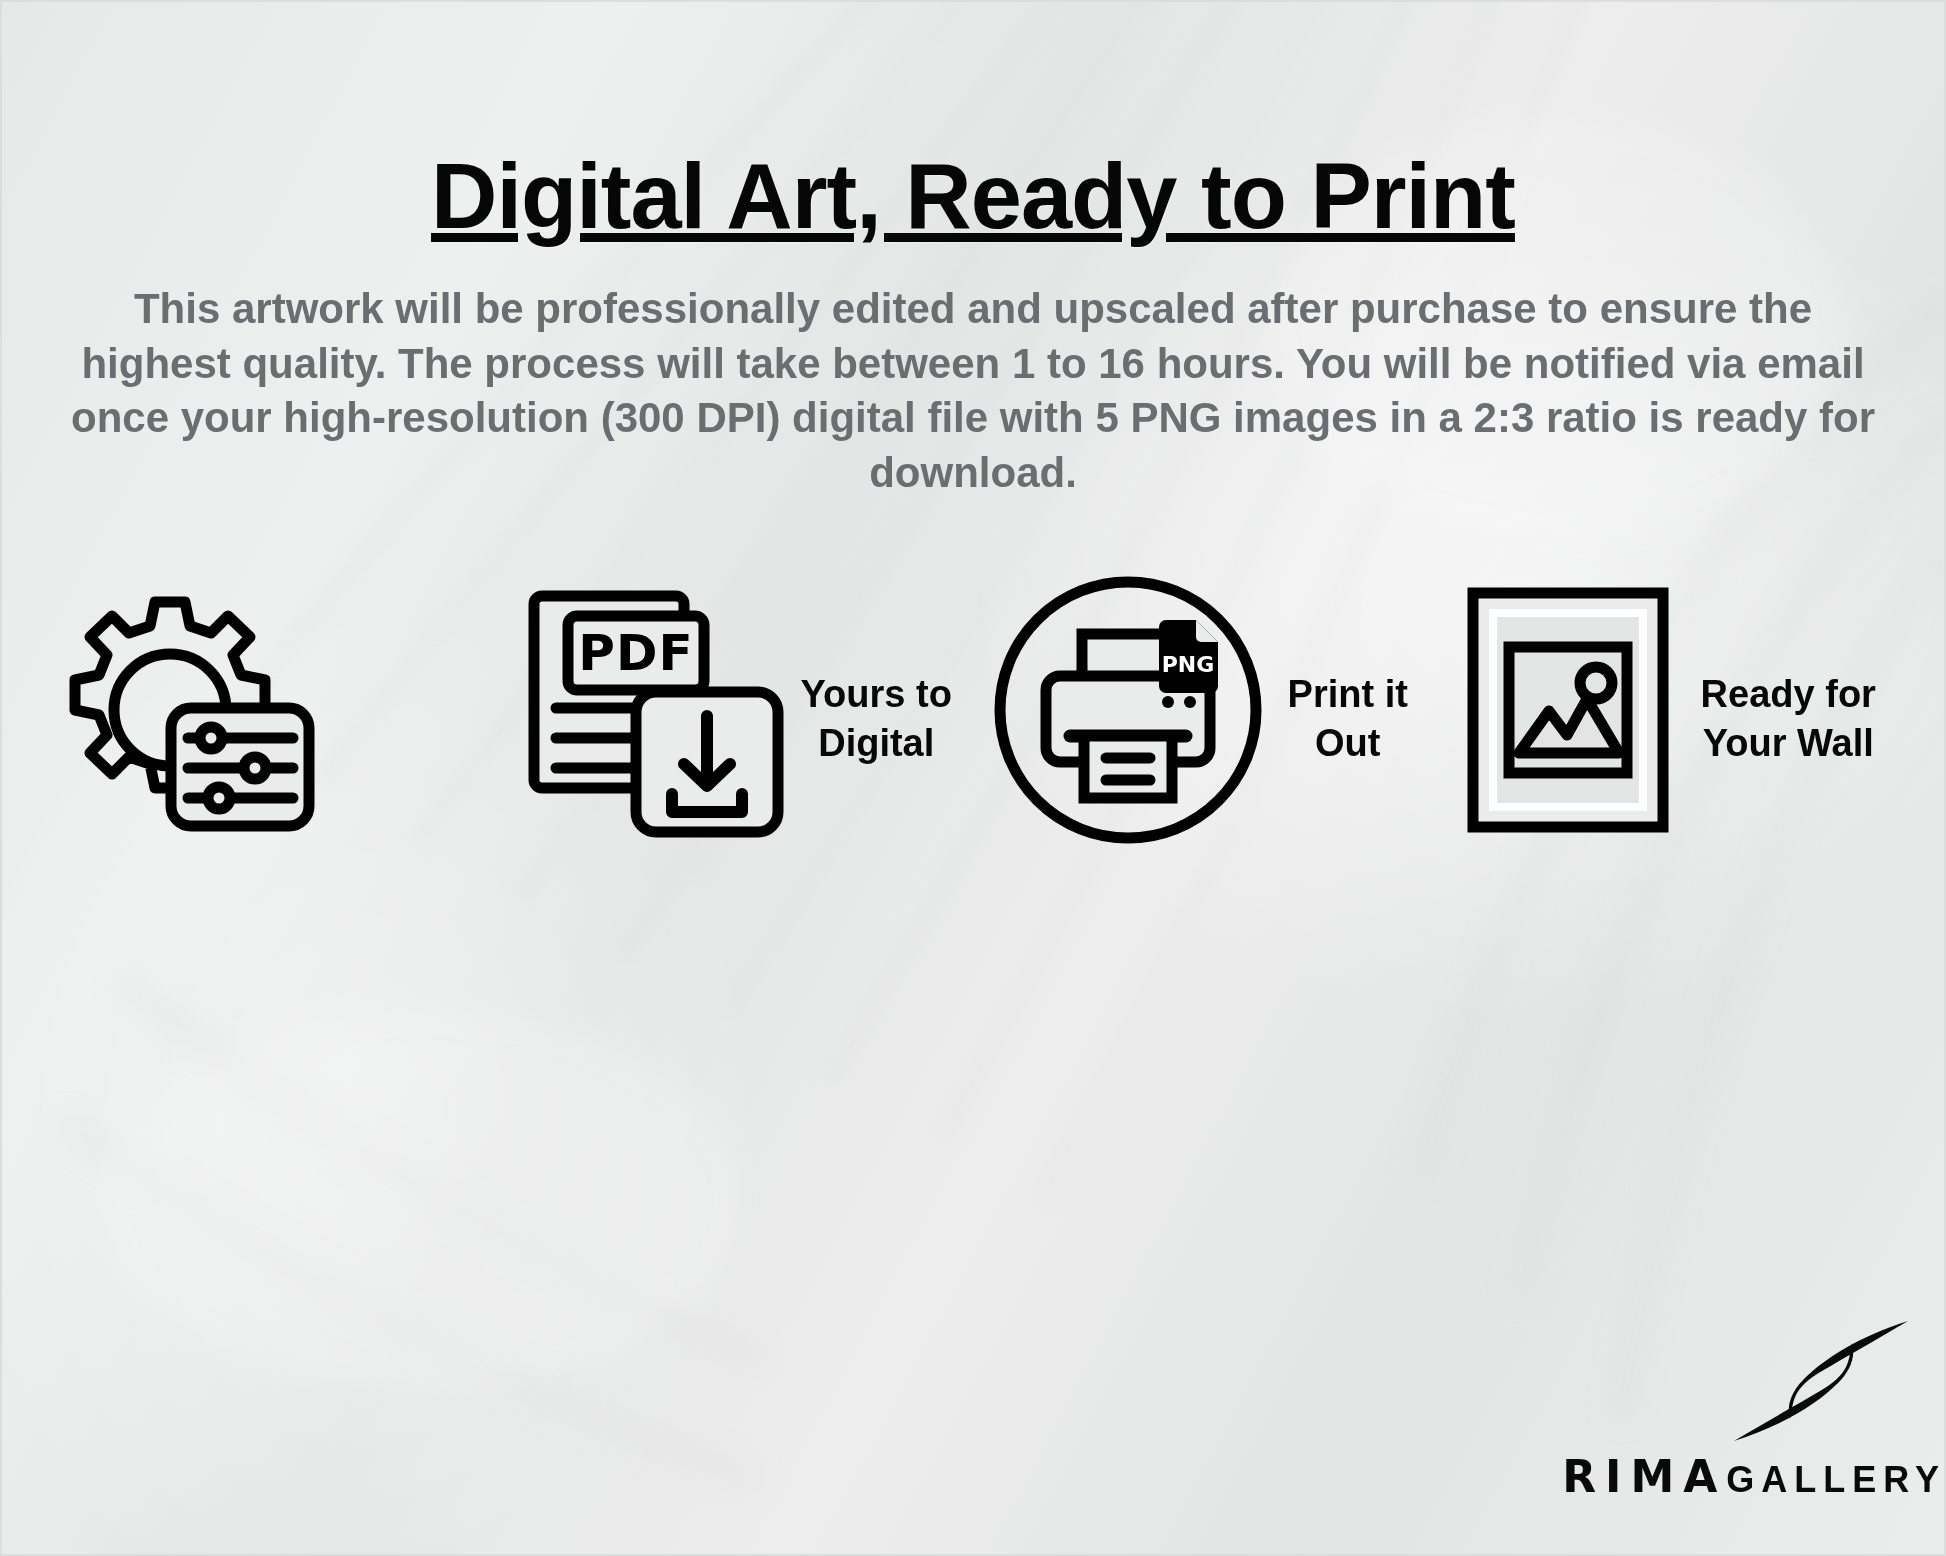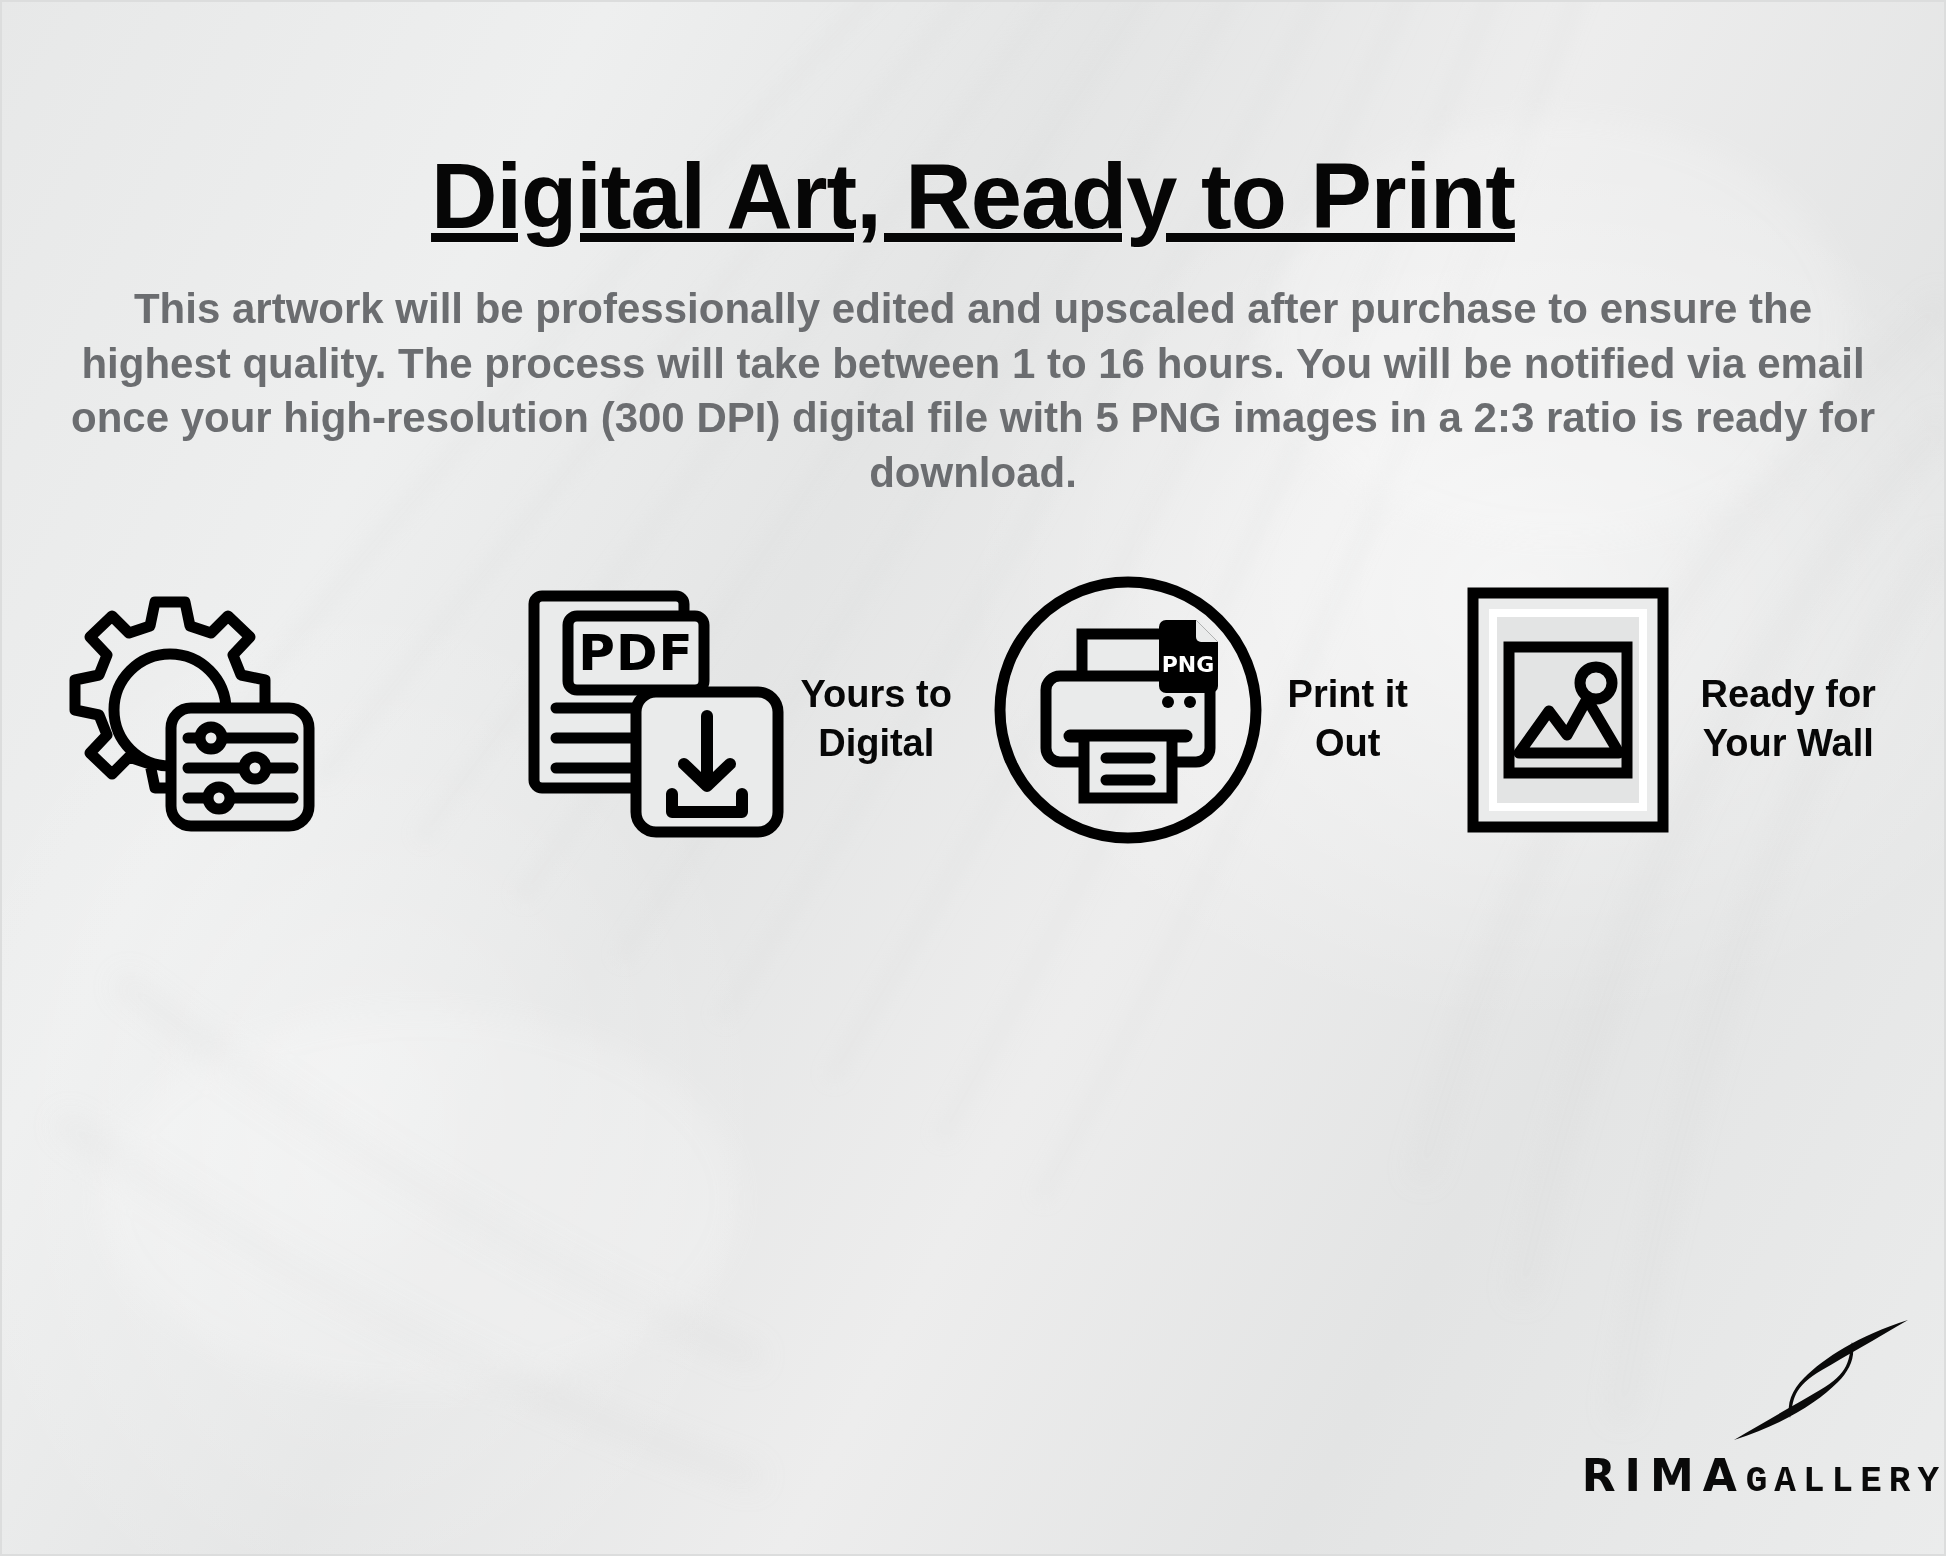--- a/index.html
+++ b/index.html
@@ -147,21 +147,21 @@
   .logo-rima {
     font-size: 44px;
     font-weight: 700;
     letter-spacing: 9px;
     font-family: "DejaVu Sans", sans-serif;
   }
   .logo-gallery {
     font-size: 36px;
     font-weight: 700;
     letter-spacing: 7px;
-    font-family: Liberation Mono, monospace;
+    font-family: Liberation Sans, sans-serif;
   }
 </style>
 </head>
 <body>
 
 <div id="poster">
 
   <svg id="texture" viewBox="0 0 1946 1556" preserveAspectRatio="none" aria-hidden="true">
     <defs>
       <linearGradient id="frondFade" x1="0" y1="0" x2="1" y2="1">

